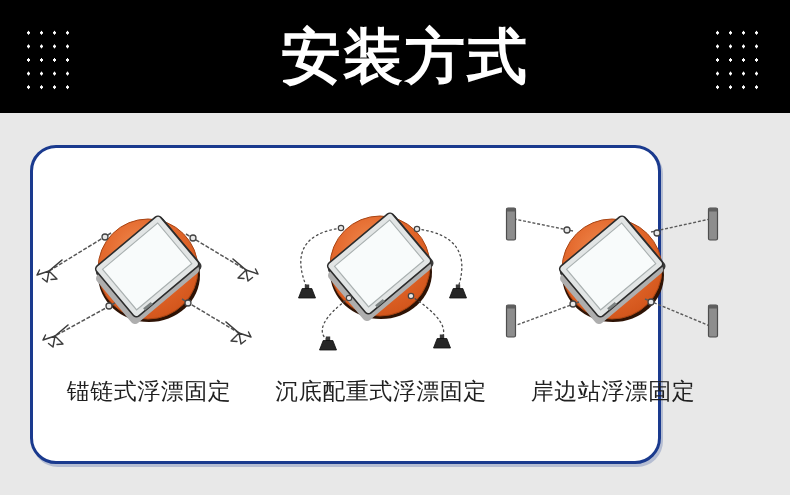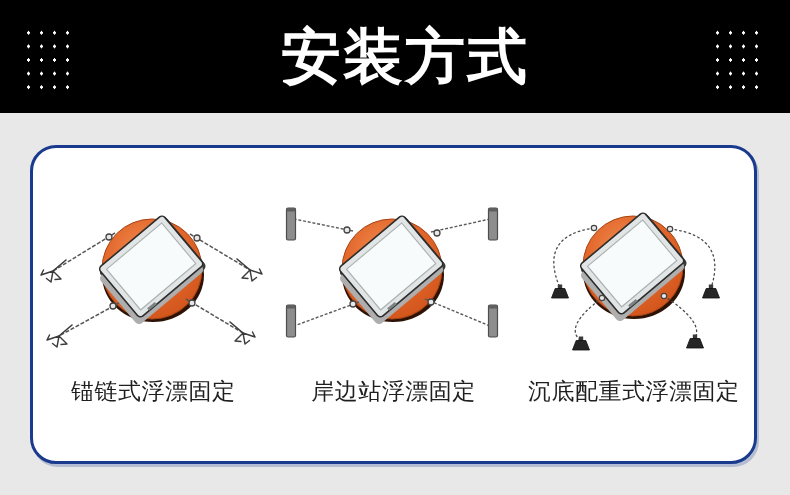--- a/index.html
+++ b/index.html
@@ -25,21 +25,21 @@
   }
   .dots{
     position:absolute;top:26px;width:52px;height:68px;
     background-image:radial-gradient(circle 1.6px at center,#ffffff 98%,transparent 100%);
     background-size:13px 13.6px;
   }
   .dots-left{left:22px;}
   .dots-right{right:27px;}
 
   .panel{
-    position:absolute;left:30px;top:145px;width:727px;height:319px;
+    position:absolute;left:30px;top:145px;width:631px;height:319px;
     background:var(--panel-bg);
     border:3px solid var(--panel-border);
     border-radius:26px;
     box-shadow:2px 3px 0 rgba(26,58,142,0.25);
     display:flex;
   }
   .method{
     flex:1;display:flex;flex-direction:column;align-items:center;
     padding-top:38px;
   }
@@ -113,20 +113,75 @@
             <path d="M0,0 L-12,4 M-12,4 l2.5,-5 M0,0 L8,8 M8,8 l-6,0.5 M0,0 L-2,11 M-2,11 l-4.5,-3.5" stroke-width="1.4"></path>
           </g>
         </g>
       </svg>
       <figcaption class="caption">锚链式浮漂固定</figcaption>
     </figure>
 
     <figure class="method">
       <svg class="diagram" viewBox="0 0 232 180">
         <defs>
+          <radialGradient id="bg3" cx="42%" cy="33%" r="78%">
+            <stop offset="0%" stop-color="#f08c52"></stop>
+            <stop offset="45%" stop-color="#e46a2e"></stop>
+            <stop offset="85%" stop-color="#d4571d"></stop>
+            <stop offset="100%" stop-color="#b84a15"></stop>
+          </radialGradient>
+        </defs>
+        <g>
+          <ellipse cx="116" cy="86" rx="51" ry="47" fill="#2e1305"></ellipse>
+          <circle cx="115" cy="80" r="50" fill="url(#bg3)" stroke="#a84413" stroke-width="1"></circle>
+          <g transform="rotate(-40 115 80)">
+            <rect x="72" y="47" width="87" height="67" rx="5" fill="#3a3a3a"></rect>
+            <rect x="68" y="52" width="87" height="63" rx="5" fill="#aeaeae"></rect>
+            <rect x="74" y="45" width="84" height="65" rx="4" fill="#e2e5e5" stroke="#2c2c2c" stroke-width="1.6"></rect>
+            <rect x="80" y="51" width="72" height="53" fill="#f8fbfb" stroke="#a9b0b0" stroke-width="1.1"></rect>
+            <rect x="86" y="107" width="10" height="3" fill="#7c8282"></rect>
+          </g>
+        </g>
+        <g stroke="#4a4a4a" stroke-width="1.3" stroke-dasharray="1.6 3.2" stroke-linecap="round" fill="none">
+          <path d="M76,42 Q20,50 42,102"></path>
+          <path d="M152,43 Q210,50 193,102"></path>
+          <path d="M84,112 Q46,140 62,154"></path>
+          <path d="M146,110 Q186,136 177,152"></path>
+        </g>
+        <g fill="#e8e8e8" stroke="#444" stroke-width="1.2">
+          <circle cx="76" cy="42" r="2.7"></circle>
+          <circle cx="152" cy="43" r="2.7"></circle>
+          <circle cx="84" cy="112" r="2.7"></circle>
+          <circle cx="146" cy="110" r="2.7"></circle>
+        </g>
+        <g>
+          <g transform="translate(42,112)">
+            <rect x="-2.2" y="-13.5" width="4.4" height="4.5" fill="#3a3a3a"></rect>
+            <path d="M-8.5,0 L8.5,0 L4.8,-9.5 L-4.8,-9.5 Z" fill="#262626" stroke="#0d0d0d" stroke-width="0.8"></path>
+          </g>
+          <g transform="translate(193,112)">
+            <rect x="-2.2" y="-13.5" width="4.4" height="4.5" fill="#3a3a3a"></rect>
+            <path d="M-8.5,0 L8.5,0 L4.8,-9.5 L-4.8,-9.5 Z" fill="#262626" stroke="#0d0d0d" stroke-width="0.8"></path>
+          </g>
+          <g transform="translate(63,164)">
+            <rect x="-2.2" y="-13.5" width="4.4" height="4.5" fill="#3a3a3a"></rect>
+            <path d="M-8.5,0 L8.5,0 L4.8,-9.5 L-4.8,-9.5 Z" fill="#262626" stroke="#0d0d0d" stroke-width="0.8"></path>
+          </g>
+          <g transform="translate(177,162)">
+            <rect x="-2.2" y="-13.5" width="4.4" height="4.5" fill="#3a3a3a"></rect>
+            <path d="M-8.5,0 L8.5,0 L4.8,-9.5 L-4.8,-9.5 Z" fill="#262626" stroke="#0d0d0d" stroke-width="0.8"></path>
+          </g>
+        </g>
+      </svg>
+      <figcaption class="caption">沉底配重式浮漂固定</figcaption>
+    </figure>
+
+    <figure class="method">
+      <svg class="diagram" viewBox="0 0 232 180">
+        <defs>
           <radialGradient id="bg2" cx="42%" cy="33%" r="78%">
             <stop offset="0%" stop-color="#f08c52"></stop>
             <stop offset="45%" stop-color="#e46a2e"></stop>
             <stop offset="85%" stop-color="#d4571d"></stop>
             <stop offset="100%" stop-color="#b84a15"></stop>
           </radialGradient>
         </defs>
         <g>
           <ellipse cx="116" cy="89" rx="51" ry="47" fill="#2e1305"></ellipse>
           <circle cx="115" cy="83" r="50" fill="url(#bg2)" stroke="#a84413" stroke-width="1"></circle>
@@ -165,69 +220,14 @@
           </g>
           <g transform="translate(216,135)">
             <rect x="-4.5" y="-16" width="9" height="32" rx="1.5" fill="#8d8d8d" stroke="#4d4d4d" stroke-width="1.2"></rect>
             <rect x="-4.5" y="-16" width="9" height="3.5" fill="#5f5f5f"></rect>
           </g>
         </g>
       </svg>
       <figcaption class="caption">岸边站浮漂固定</figcaption>
     </figure>
 
-    <figure class="method">
-      <svg class="diagram" viewBox="0 0 232 180">
-        <defs>
-          <radialGradient id="bg3" cx="42%" cy="33%" r="78%">
-            <stop offset="0%" stop-color="#f08c52"></stop>
-            <stop offset="45%" stop-color="#e46a2e"></stop>
-            <stop offset="85%" stop-color="#d4571d"></stop>
-            <stop offset="100%" stop-color="#b84a15"></stop>
-          </radialGradient>
-        </defs>
-        <g>
-          <ellipse cx="116" cy="86" rx="51" ry="47" fill="#2e1305"></ellipse>
-          <circle cx="115" cy="80" r="50" fill="url(#bg3)" stroke="#a84413" stroke-width="1"></circle>
-          <g transform="rotate(-40 115 80)">
-            <rect x="72" y="47" width="87" height="67" rx="5" fill="#3a3a3a"></rect>
-            <rect x="68" y="52" width="87" height="63" rx="5" fill="#aeaeae"></rect>
-            <rect x="74" y="45" width="84" height="65" rx="4" fill="#e2e5e5" stroke="#2c2c2c" stroke-width="1.6"></rect>
-            <rect x="80" y="51" width="72" height="53" fill="#f8fbfb" stroke="#a9b0b0" stroke-width="1.1"></rect>
-            <rect x="86" y="107" width="10" height="3" fill="#7c8282"></rect>
-          </g>
-        </g>
-        <g stroke="#4a4a4a" stroke-width="1.3" stroke-dasharray="1.6 3.2" stroke-linecap="round" fill="none">
-          <path d="M76,42 Q20,50 42,102"></path>
-          <path d="M152,43 Q210,50 193,102"></path>
-          <path d="M84,112 Q46,140 62,154"></path>
-          <path d="M146,110 Q186,136 177,152"></path>
-        </g>
-        <g fill="#e8e8e8" stroke="#444" stroke-width="1.2">
-          <circle cx="76" cy="42" r="2.7"></circle>
-          <circle cx="152" cy="43" r="2.7"></circle>
-          <circle cx="84" cy="112" r="2.7"></circle>
-          <circle cx="146" cy="110" r="2.7"></circle>
-        </g>
-        <g>
-          <g transform="translate(42,112)">
-            <rect x="-2.2" y="-13.5" width="4.4" height="4.5" fill="#3a3a3a"></rect>
-            <path d="M-8.5,0 L8.5,0 L4.8,-9.5 L-4.8,-9.5 Z" fill="#262626" stroke="#0d0d0d" stroke-width="0.8"></path>
-          </g>
-          <g transform="translate(193,112)">
-            <rect x="-2.2" y="-13.5" width="4.4" height="4.5" fill="#3a3a3a"></rect>
-            <path d="M-8.5,0 L8.5,0 L4.8,-9.5 L-4.8,-9.5 Z" fill="#262626" stroke="#0d0d0d" stroke-width="0.8"></path>
-          </g>
-          <g transform="translate(63,164)">
-            <rect x="-2.2" y="-13.5" width="4.4" height="4.5" fill="#3a3a3a"></rect>
-            <path d="M-8.5,0 L8.5,0 L4.8,-9.5 L-4.8,-9.5 Z" fill="#262626" stroke="#0d0d0d" stroke-width="0.8"></path>
-          </g>
-          <g transform="translate(177,162)">
-            <rect x="-2.2" y="-13.5" width="4.4" height="4.5" fill="#3a3a3a"></rect>
-            <path d="M-8.5,0 L8.5,0 L4.8,-9.5 L-4.8,-9.5 Z" fill="#262626" stroke="#0d0d0d" stroke-width="0.8"></path>
-          </g>
-        </g>
-      </svg>
-      <figcaption class="caption">沉底配重式浮漂固定</figcaption>
-    </figure>
-
   </main>
 </div>
 
 </body></html>

